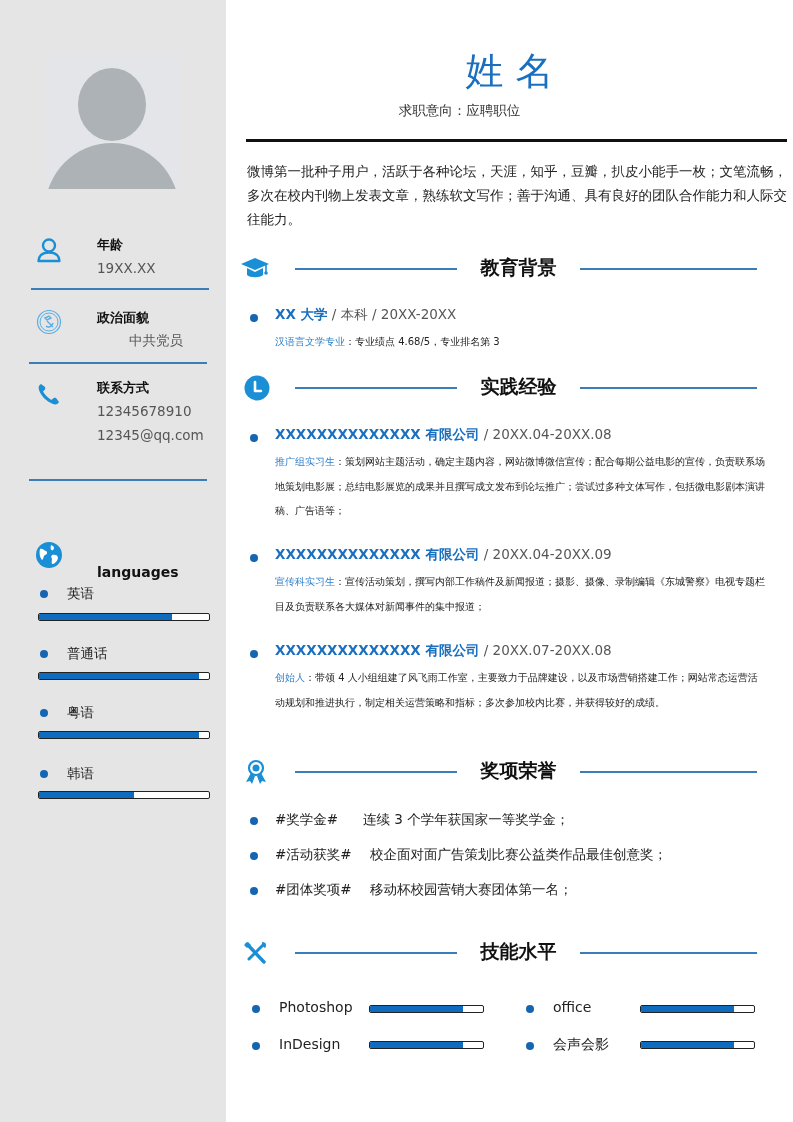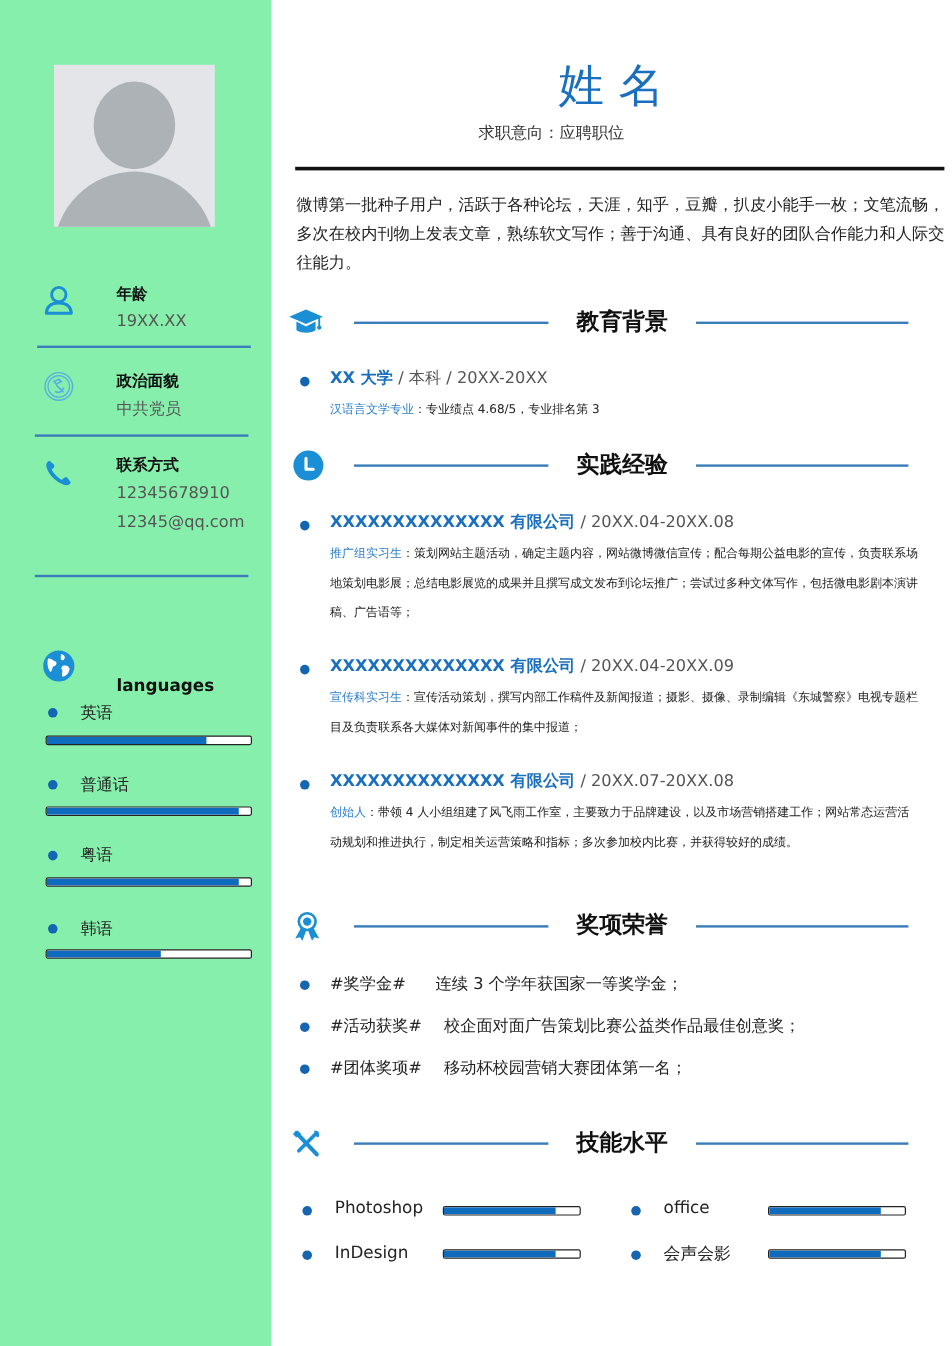--- a/index.html
+++ b/index.html
@@ -4,21 +4,21 @@
 <style>
   * { box-sizing: border-box; margin: 0; padding: 0; }
   body {
     width: 793px; height: 1122px; position: relative; overflow: hidden;
     background: #ffffff;
     font-family: "DejaVu Sans", "Liberation Sans", sans-serif;
     color: #222;
   }
   .sidebar {
     position: absolute; left: 0; top: 0; width: 226px; height: 1122px;
-    background: #86efac;
+    background: #e5e5e5;
   }
   .photo {
     position: absolute; left: 45px; top: 54px; width: 134px; height: 135px;
     background: #e3e5e8; overflow: hidden;
   }
   .photo .head {
     position: absolute; left: 33px; top: 14px; width: 68px; height: 73px;
     border-radius: 50%; background: #adb2b6;
   }
   .photo .body {
@@ -111,21 +111,21 @@
   </div>
   <div class="divider" style="left:31px; top:288px; width:178px;"></div>
 
   <div class="info-block" style="top:307px;">
     <svg class="info-icon" style="top:2px;" viewBox="0 0 26 26">
       <circle cx="13" cy="13" r="11.5" fill="none" stroke="#5aaee3" stroke-width="1.2"></circle>
       <circle cx="13" cy="13" r="9" fill="none" stroke="#5aaee3" stroke-width="1"></circle>
       <path d="M9 9 L13 7 L15 9 L11 11 Z M10 17 C12 19 16 18 17 14 M11 12 L17 18" fill="none" stroke="#5aaee3" stroke-width="1.4"></path>
     </svg>
     <div class="info-label" style="top:2px;">政治面貌</div>
-    <div class="info-value" style="top:25px;">中共党员</div>
+    <div class="info-value" style="top:25px;margin-left:32px;">中共党员</div>
   </div>
   <div class="divider" style="left:29px; top:362px; width:178px;"></div>
 
   <div class="info-block" style="top:379px;">
     <svg class="info-icon" style="top:2px;" viewBox="0 0 26 26">
       <path d="M5 3 C3 4 2 6 3 9 C5 15 10 20 17 23 C20 24 22 23 23 21 L20 17 C19 16.5 18 16.5 17 17.5 L15.5 19 C12 17 9 14 7 10.5 L8.5 9 C9.5 8 9.5 7 9 6 Z" fill="#1a8fd6"></path>
     </svg>
     <div class="info-label" style="top:0;">联系方式</div>
     <div class="info-value" style="top:24px;">12345678910</div>
     <div class="info-value" style="top:48px;">12345@qq.com</div>

